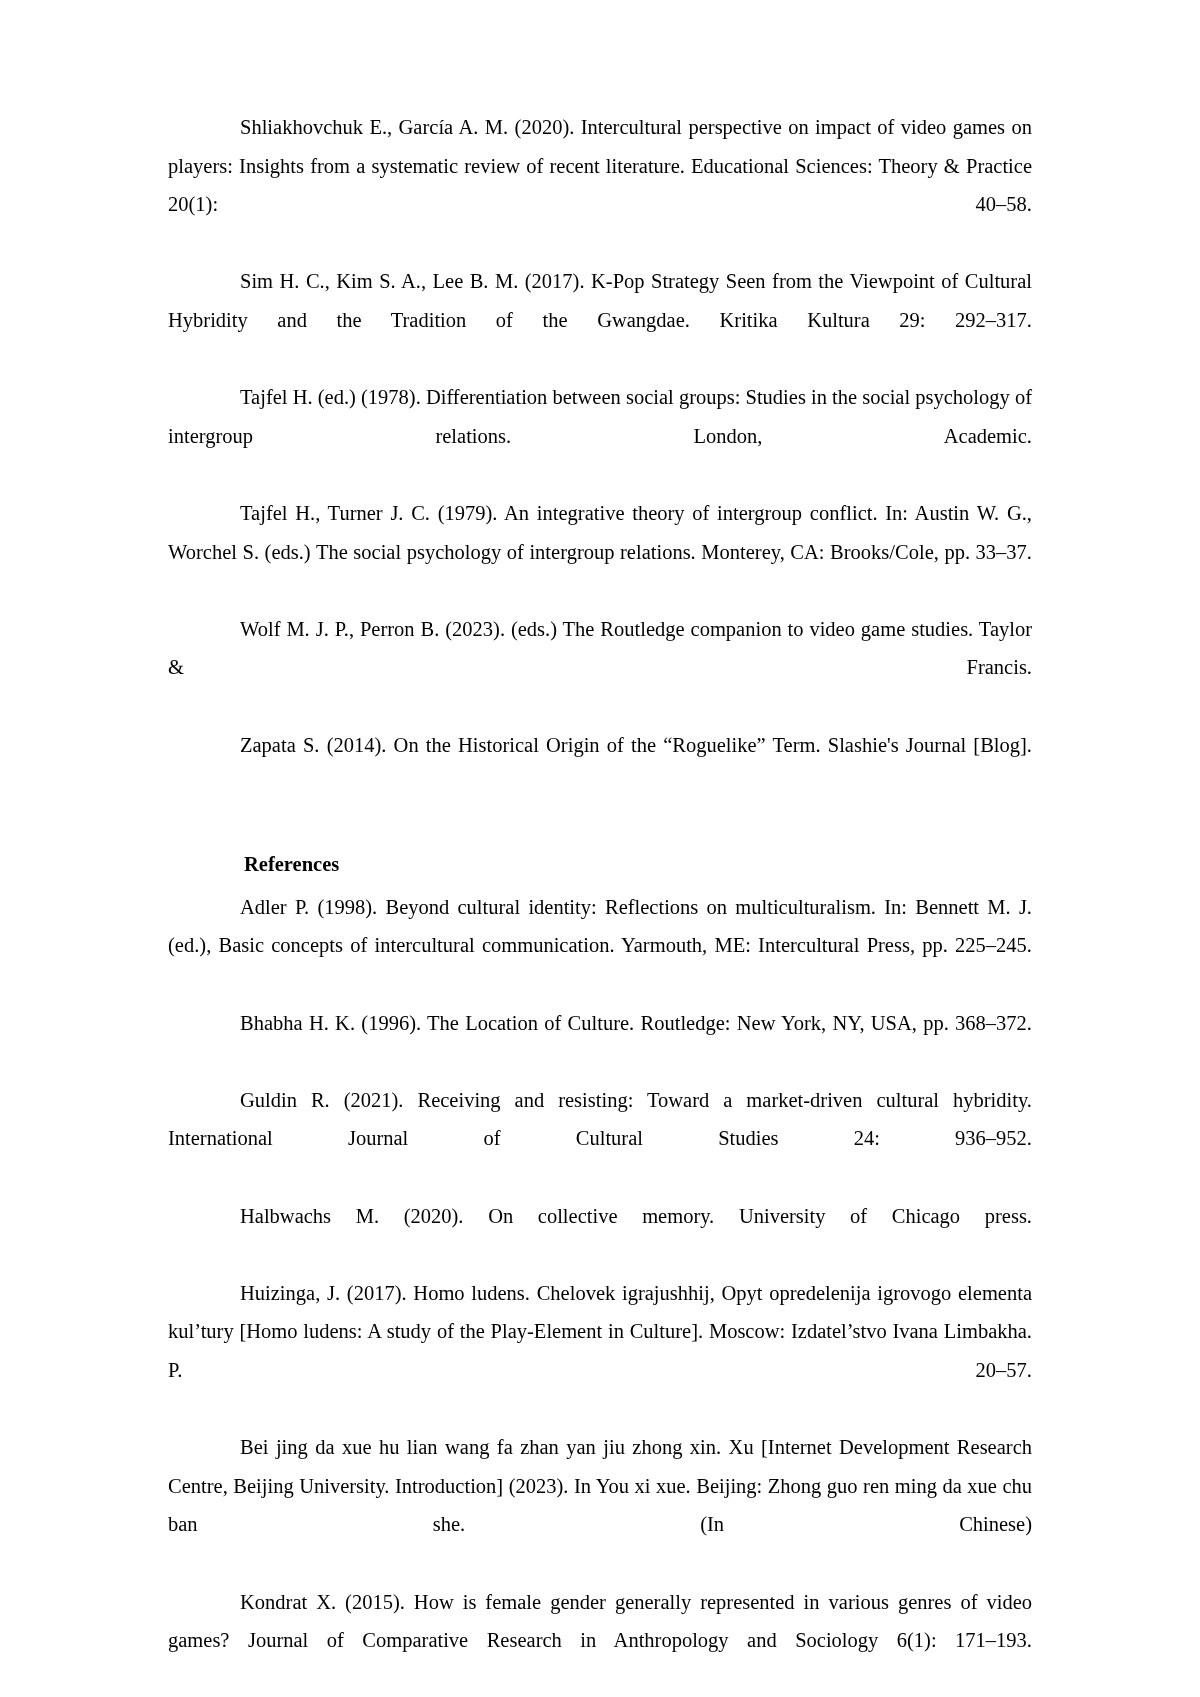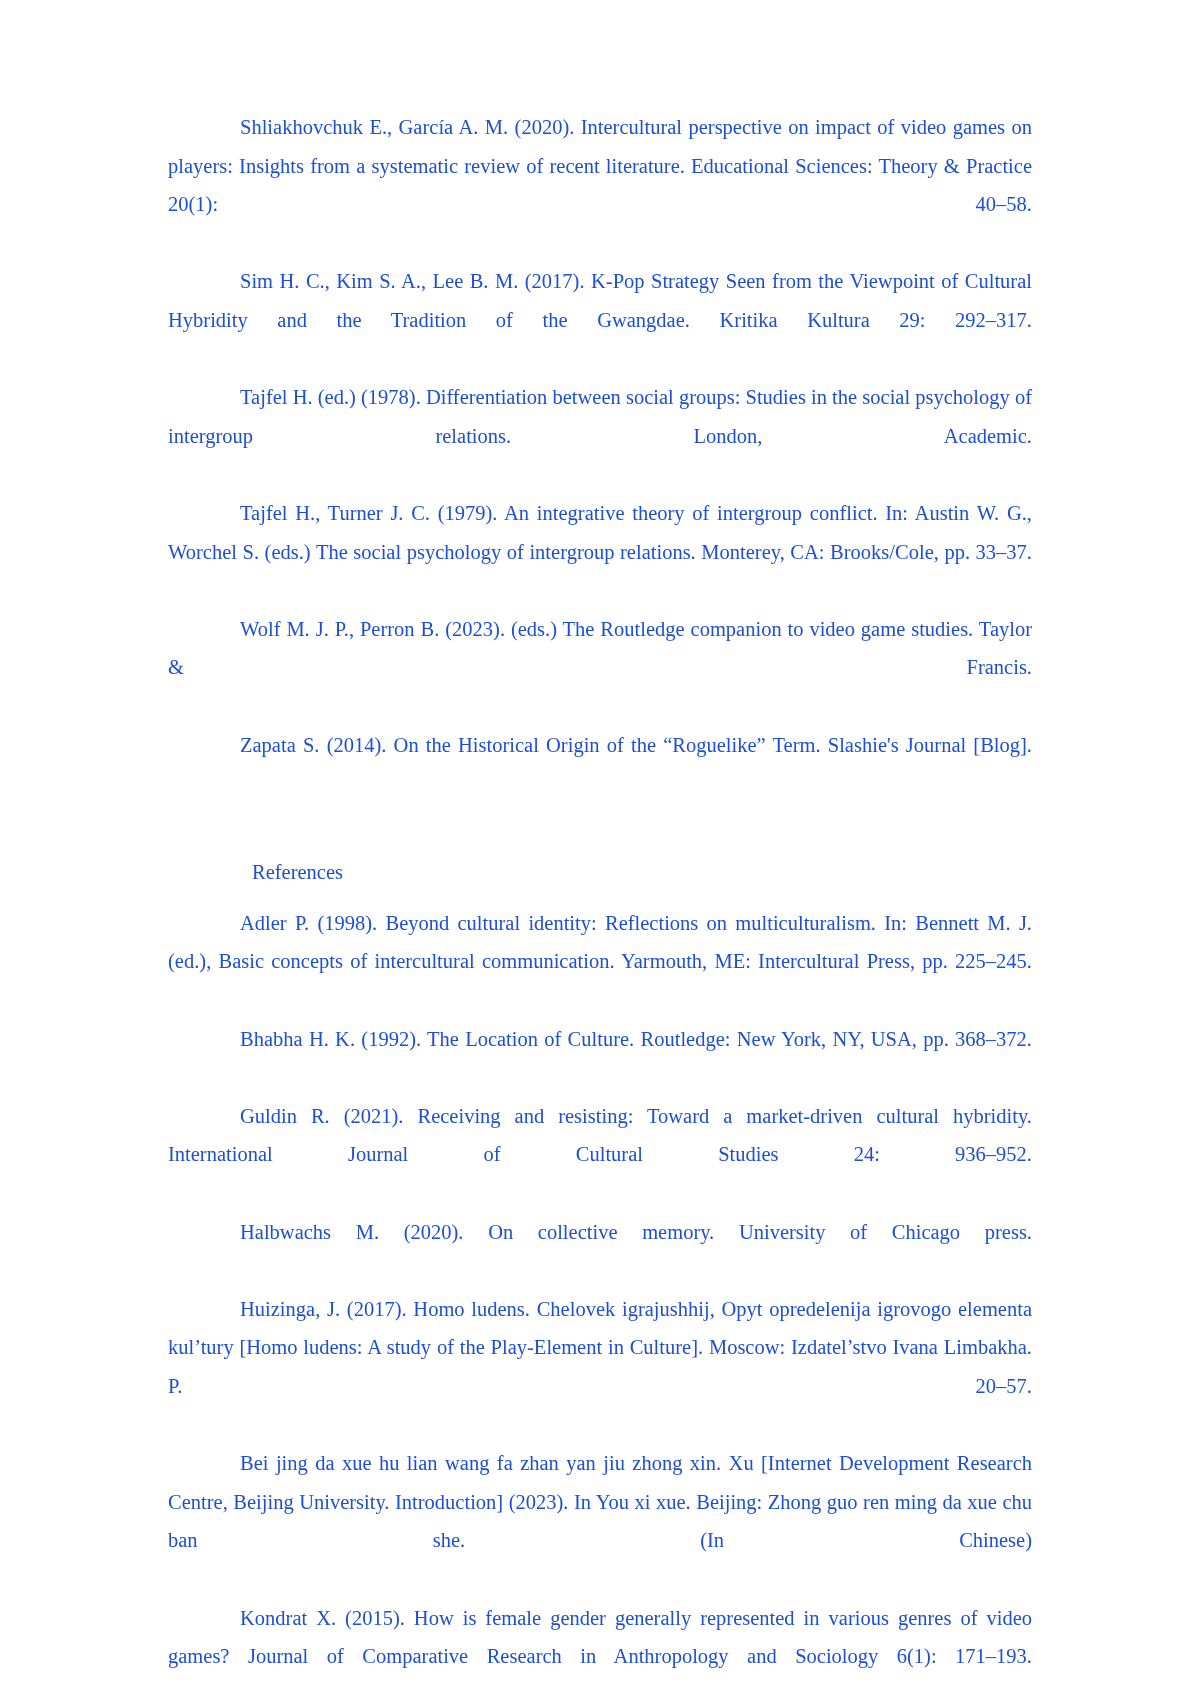--- a/index.html
+++ b/index.html
@@ -8,42 +8,42 @@
     background: #ffffff;
   }
   .page {
     width: 1200px;
     height: 1697px;
     background: #ffffff;
     position: relative;
     box-sizing: border-box;
     padding: 108px 168px 0 168px;
     font-family: "Liberation Serif", serif;
-    color: #1d4ed8;
+    color: #000000;
   }
   .doc-body {
     width: 864px;
   }
   p.ref {
     margin: 0;
     font-size: 20.5px;
     line-height: 38.6px;
     text-align: justify;
     text-indent: 72px;
     text-justify: inter-word;
     hyphens: none;
   }
   p.ref:last-child {
     text-align: justify;
   }
   .section-head {
-    margin: 12px;
+    margin: 4px;
     font-size: 20.5px;
     line-height: 38.6px;
-    font-weight: normal;
+    font-weight: bold;
     text-indent: 72px;
     text-align: left;
   }
   .spacer {
     height: 38.6px;
   }
   
   p.ref::after {
     content: "";
     display: inline-block;
@@ -61,21 +61,21 @@
     <p class="ref">Tajfel H. (ed.) (1978). Differentiation between social groups: Studies in the social psychology of intergroup relations. London, Academic.</p>
     <p class="ref">Tajfel H., Turner J. C. (1979). An integrative theory of intergroup conflict. In: Austin W. G., Worchel S. (eds.) The social psychology of intergroup relations. Monterey, CA: Brooks/Cole, pp. 33–37.</p>
     <p class="ref">Wolf M. J. P., Perron B. (2023). (eds.) The Routledge companion to video game studies. Taylor &amp; Francis.</p>
     <p class="ref">Zapata S. (2014). On the Historical Origin of the “Roguelike” Term. Slashie's Journal [Blog].</p>
 
     <div class="spacer"></div>
 
     <p class="section-head">References</p>
 
     <p class="ref">Adler P. (1998). Beyond cultural identity: Reflections on multiculturalism. In: Bennett M. J. (ed.), Basic concepts of intercultural communication. Yarmouth, ME: Intercultural Press, pp. 225–245.</p>
-    <p class="ref">Bhabha H. K. (1992). The Location of Culture. Routledge: New York, NY, USA, pp. 368–372.</p>
+    <p class="ref">Bhabha H. K. (1996). The Location of Culture. Routledge: New York, NY, USA, pp. 368–372.</p>
     <p class="ref">Guldin R. (2021). Receiving and resisting: Toward a market-driven cultural hybridity. International Journal of Cultural Studies 24: 936–952.</p>
     <p class="ref">Halbwachs M. (2020). On collective memory. University of Chicago press.</p>
     <p class="ref">Huizinga, J. (2017). Homo ludens. Chelovek igrajushhij, Opyt opredelenija igrovogo elementa kul’tury [Homo ludens: A study of the Play-Element in Culture]. Moscow: Izdatel’stvo Ivana Limbakha. P. 20–57.</p>
     <p class="ref">Bei jing da xue hu lian wang fa zhan yan jiu zhong xin. Xu [Internet Development Research Centre, Beijing University. Introduction] (2023). In You xi xue. Beijing: Zhong guo ren ming da xue chu ban she. (In Chinese)</p>
     <p class="ref">Kondrat X. (2015). How is female gender generally represented in various genres of video games? Journal of Comparative Research in Anthropology and Sociology 6(1): 171–193.</p>
 
   </div>
 </div>
 
 </body></html>

